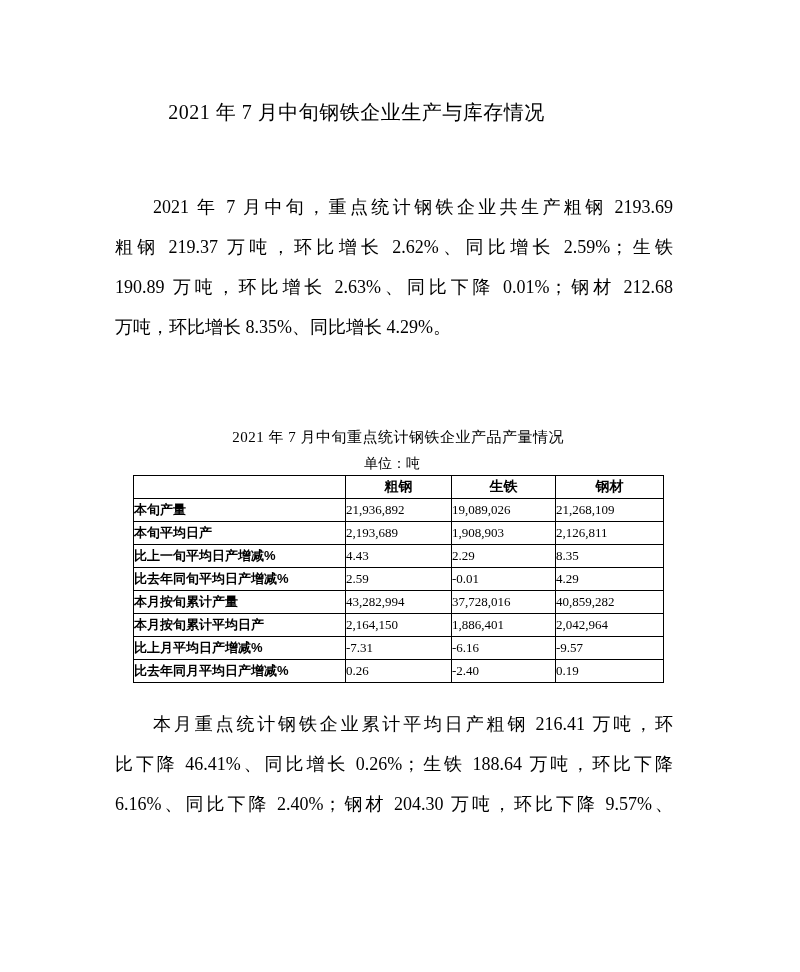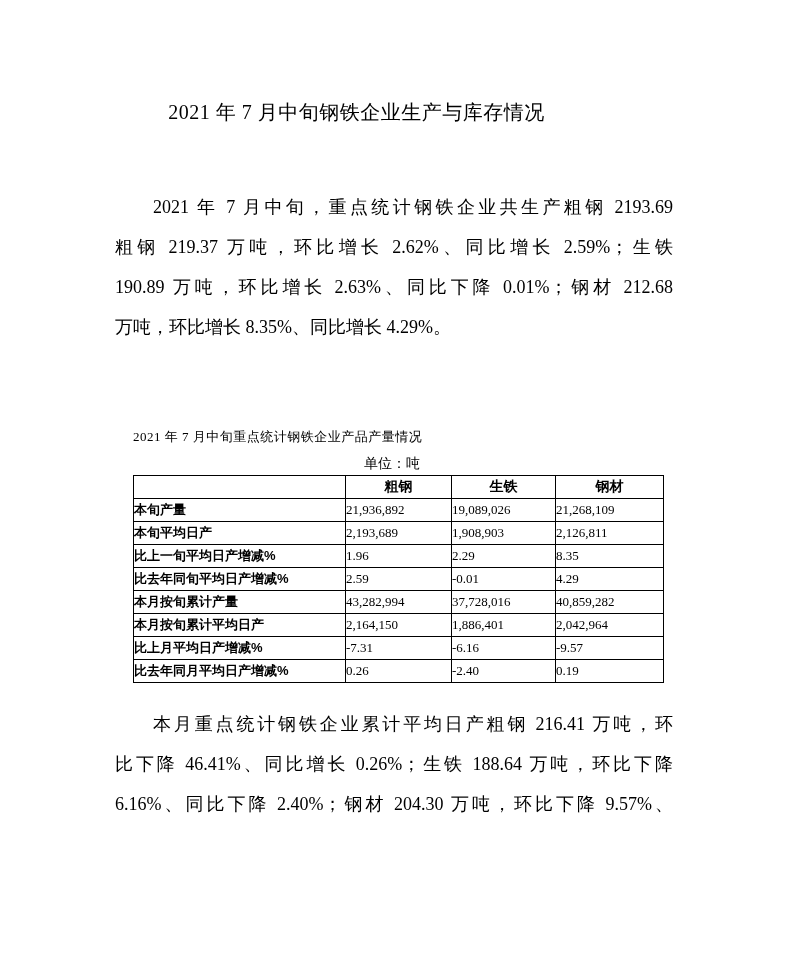--- a/index.html
+++ b/index.html
@@ -40,21 +40,22 @@
     white-space: normal;
   }
   .line.last { text-align-last: left; }
   .line.indent { text-indent: 38px; }
   .table-section {
     width: 530px;
     margin-left: 133px;
     margin-top: 81px;
   }
   .table-caption {
-    font-size: 13px;
+    text-align: center;
+    font-size: 15px;
     line-height: 18px;
     letter-spacing: 0.5px;
   }
   .table-unit {
     text-align: center;
     padding-right: 12px;
     font-size: 14px;
     line-height: 16px;
     margin-top: 10px;
   }
@@ -135,21 +136,21 @@
             <td class="cell-num">21,268,109</td>
           </tr>
           <tr>
             <td class="cell-label">本旬平均日产</td>
             <td class="cell-num">2,193,689</td>
             <td class="cell-num">1,908,903</td>
             <td class="cell-num">2,126,811</td>
           </tr>
           <tr>
             <td class="cell-label">比上一旬平均日产增减%</td>
-            <td class="cell-num">1.96</td>
+            <td class="cell-num">4.43</td>
             <td class="cell-num">2.29</td>
             <td class="cell-num">8.35</td>
           </tr>
           <tr>
             <td class="cell-label">比去年同旬平均日产增减%</td>
             <td class="cell-num">2.59</td>
             <td class="cell-num">-0.01</td>
             <td class="cell-num">4.29</td>
           </tr>
           <tr>

